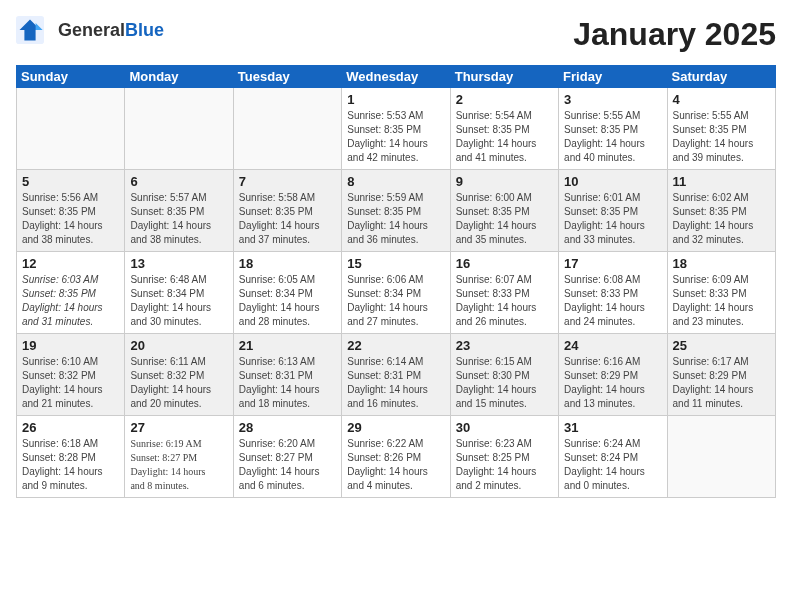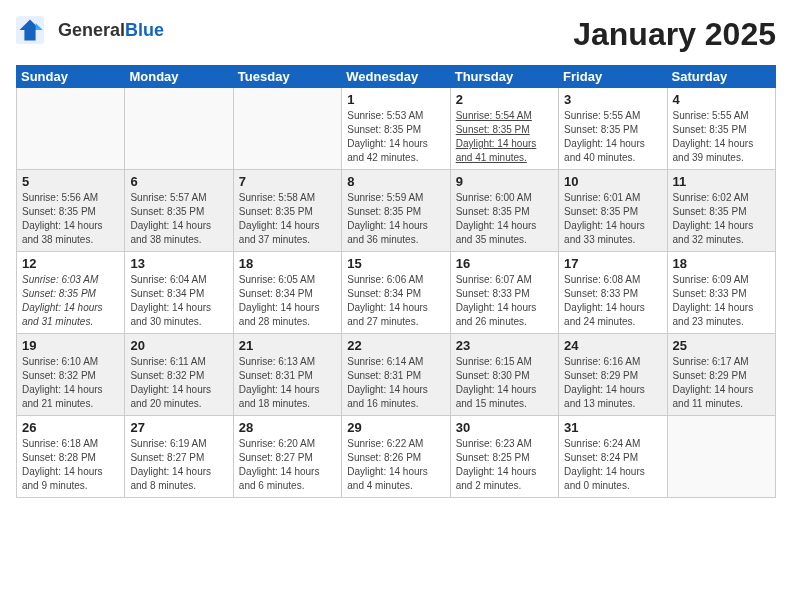--- a/index.html
+++ b/index.html
@@ -128,21 +128,21 @@
         <td class="empty"></td>
         <td>
           <div class="day-number">1</div>
           <div class="day-info" style="white-space: pre-line;">Sunrise: 5:53 AM
 Sunset: 8:35 PM
 Daylight: 14 hours
 and 42 minutes.</div>
         </td>
         <td>
           <div class="day-number">2</div>
-          <div class="day-info" style="white-space: pre-line; text-decoration: underline;">Sunrise: 5:54 AM
+          <div class="day-info" style="white-space: pre-line;">Sunrise: 5:54 AM
 Sunset: 8:35 PM
 Daylight: 14 hours
 and 41 minutes.</div>
         </td>
         <td>
           <div class="day-number">3</div>
           <div class="day-info" style="white-space: pre-line;">Sunrise: 5:55 AM
 Sunset: 8:35 PM
 Daylight: 14 hours
 and 40 minutes.</div>
@@ -209,21 +209,21 @@
       <tr>
         <td>
           <div class="day-number">12</div>
           <div class="day-info" style="white-space: pre-line; font-style: italic;">Sunrise: 6:03 AM
 Sunset: 8:35 PM
 Daylight: 14 hours
 and 31 minutes.</div>
         </td>
         <td>
           <div class="day-number">13</div>
-          <div class="day-info" style="white-space: pre-line;">Sunrise: 6:04 AM
+          <div class="day-info" style="white-space: pre-line;">Sunrise: 6:48 AM
 Sunset: 8:34 PM
 Daylight: 14 hours
 and 30 minutes.</div>
         </td>
         <td>
           <div class="day-number">18</div>
           <div class="day-info" style="white-space: pre-line;">Sunrise: 6:05 AM
 Sunset: 8:34 PM
 Daylight: 14 hours
 and 28 minutes.</div>
@@ -311,21 +311,21 @@
       <tr>
         <td>
           <div class="day-number">26</div>
           <div class="day-info" style="white-space: pre-line;">Sunrise: 6:18 AM
 Sunset: 8:28 PM
 Daylight: 14 hours
 and 9 minutes.</div>
         </td>
         <td>
           <div class="day-number">27</div>
-          <div class="day-info" style="white-space: pre-line;">Sunrise: 6:19 AM
+          <div class="day-info" style="white-space: pre-line; font-family: Liberation Serif, serif;">Sunrise: 6:19 AM
 Sunset: 8:27 PM
 Daylight: 14 hours
 and 8 minutes.</div>
         </td>
         <td>
           <div class="day-number">28</div>
           <div class="day-info" style="white-space: pre-line;">Sunrise: 6:20 AM
 Sunset: 8:27 PM
 Daylight: 14 hours
 and 6 minutes.</div>

